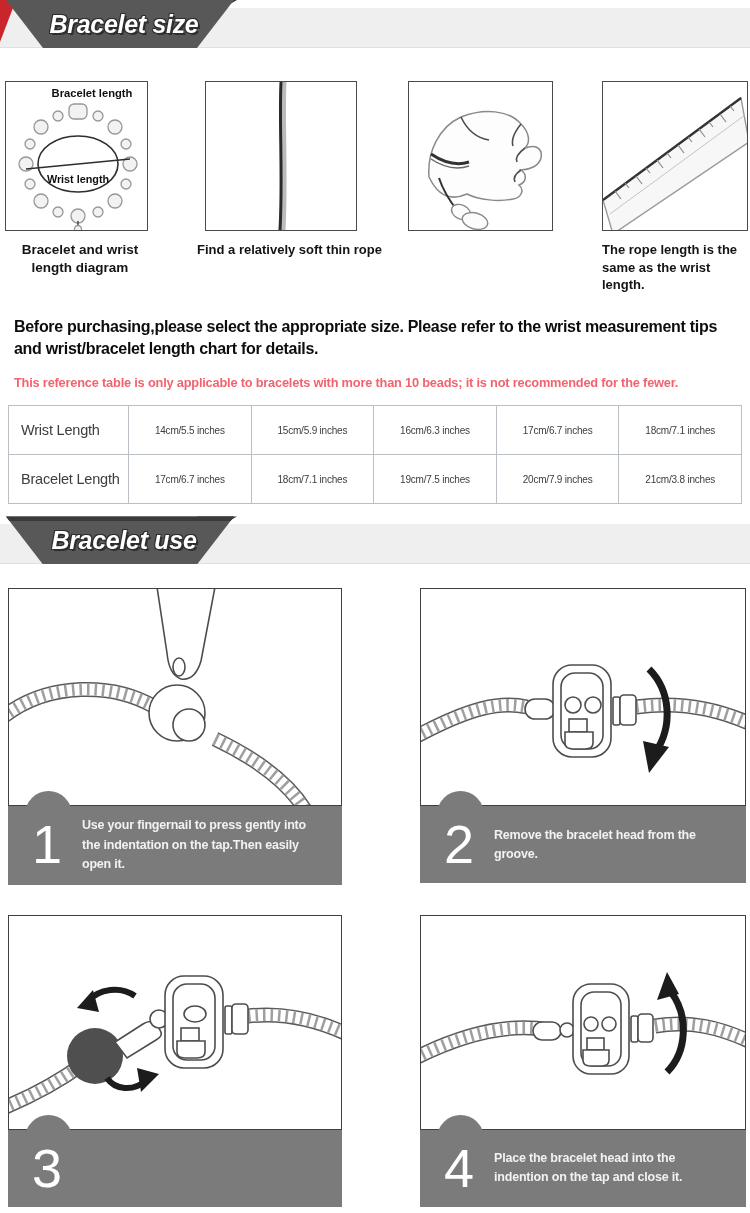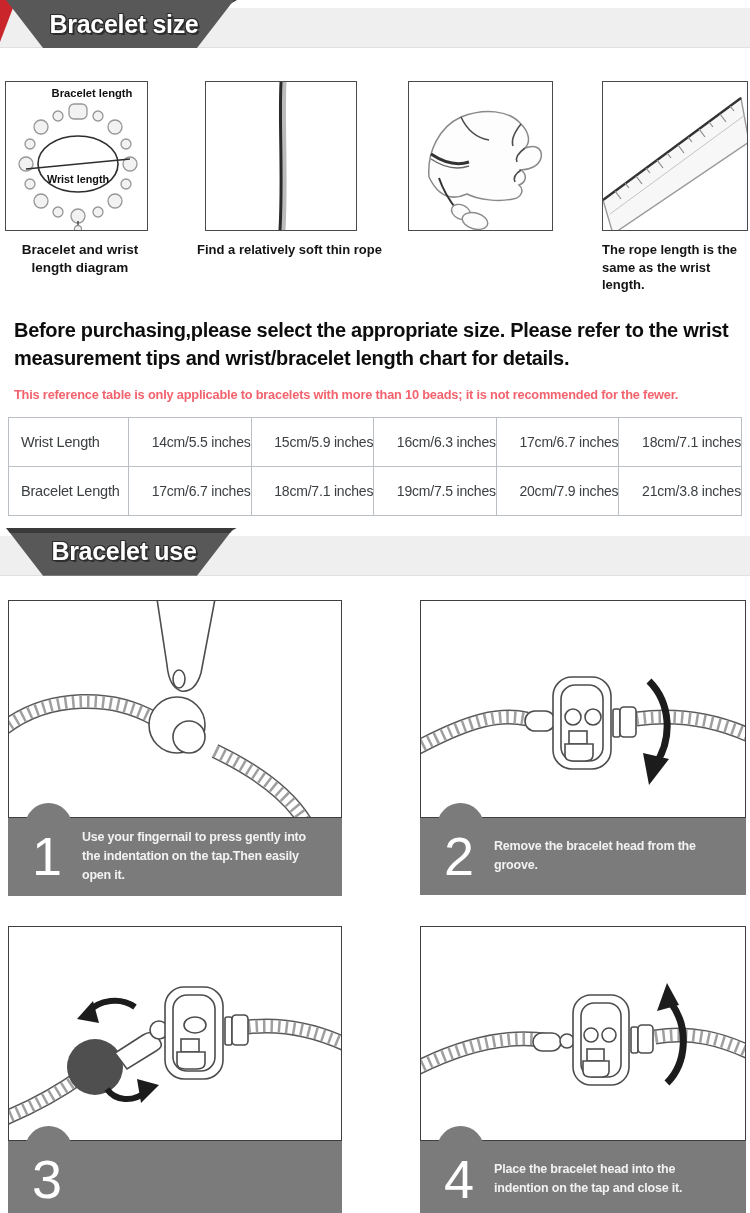--- a/index.html
+++ b/index.html
@@ -1,20 +1,20 @@
 <!DOCTYPE html>
 <html><head>
 <meta charset="utf-8">
 <style>
   * { margin:0; padding:0; box-sizing:border-box; }
   html,body { width:750px; height:1213px; background:#fff; overflow:hidden;
               font-family:"Liberation Sans", sans-serif; }
 
   
-  .banner { position:relative; height:55px; }
+  .banner { position:relative; height:55px;font-style:italic; }
   .strip  { position:absolute; left:0; right:0; top:8px; height:40px;
             background:#efefef; border-bottom:1px solid #e0e0e0; }
   .red-flag { position:absolute; left:0; top:0; width:16px; height:42px;
               background:#c9252b; clip-path:polygon(0 0,100% 0,0 100%); }
   .shape { position:absolute; left:0; top:0; width:240px; height:48px; background:#585858;
            clip-path:polygon(6px 0,234px 0,197px 100%,43px 100%);
            display:flex; align-items:center; justify-content:center; }
   .shape.topline::before { content:""; position:absolute; top:0; left:0; right:0;
            height:5px; background:#3a3a3a; }
   .tail  { position:absolute; left:197px; top:0; width:40px; height:14px;
@@ -34,30 +34,30 @@
   .mcol:nth-child(3) .img-box { width:145px; margin-left:3px; }
   .mcol:nth-child(4) .img-box { width:146px; margin-left:2px; }
   .mcap { font-weight:700; font-size:13px; line-height:1.35; margin-top:10px;
           white-space:pre-line; color:#141414; }
   .mcol:nth-child(1) .mcap { text-align:center; width:170px; font-size:13.5px; margin-left:-5px;}
   .mcol:nth-child(2) .mcap { margin-left:2px; }
   .mcol:nth-child(3) .mcap { margin-left:3px; width:190px; }
   .mcol:nth-child(4) .mcap { margin-left:2px; width:150px; }
 
   
-  .intro  { margin:22px 14px 0; width:722px; font-size:20px; font-weight:700;
+  .intro  { margin:22px 14px 0; width:722px; font-size:16px; font-weight:700;
             line-height:1.4; letter-spacing:-0.3px; color:#0d0d0d; }
   .notice { margin:15px 0 12px 14px; font-size:12.8px; font-weight:700;
             letter-spacing:-0.2px; color:#f2636e; white-space:nowrap; }
 
   
   table.size { border-collapse:collapse; table-layout:fixed; width:734px;
                margin:15px 8px 0; }
-  table.size td { border:1px solid #b9bfc4; height:49px; font-size:14px;
-                  color:#3c4043; text-align:right; letter-spacing:-0.2px; }
+  table.size td { border:1px solid #b9bfc4; height:49px; font-size:10px;
+                  color:#3c4043; text-align:center; letter-spacing:-0.2px; }
   table.size td.rowlabel { text-align:left; padding-left:12px; width:120px; font-size:14.5px; }
 
   
   .steps { display:grid; grid-template-columns:334px 326px; column-gap:78px;
            row-gap:30px; margin:17px 4px 0 8px; }
   .panel { position:relative; }
   .art  { border:1px solid #3f3f3f; background:#fff; position:relative; z-index:1; height:218px; }
   .row2 .art { height:215px; }
   .cap  { position:relative; z-index:2; background:#7b7b7b; min-height:77px;
           display:flex; align-items:center; padding:10px 10px 10px 74px; }

